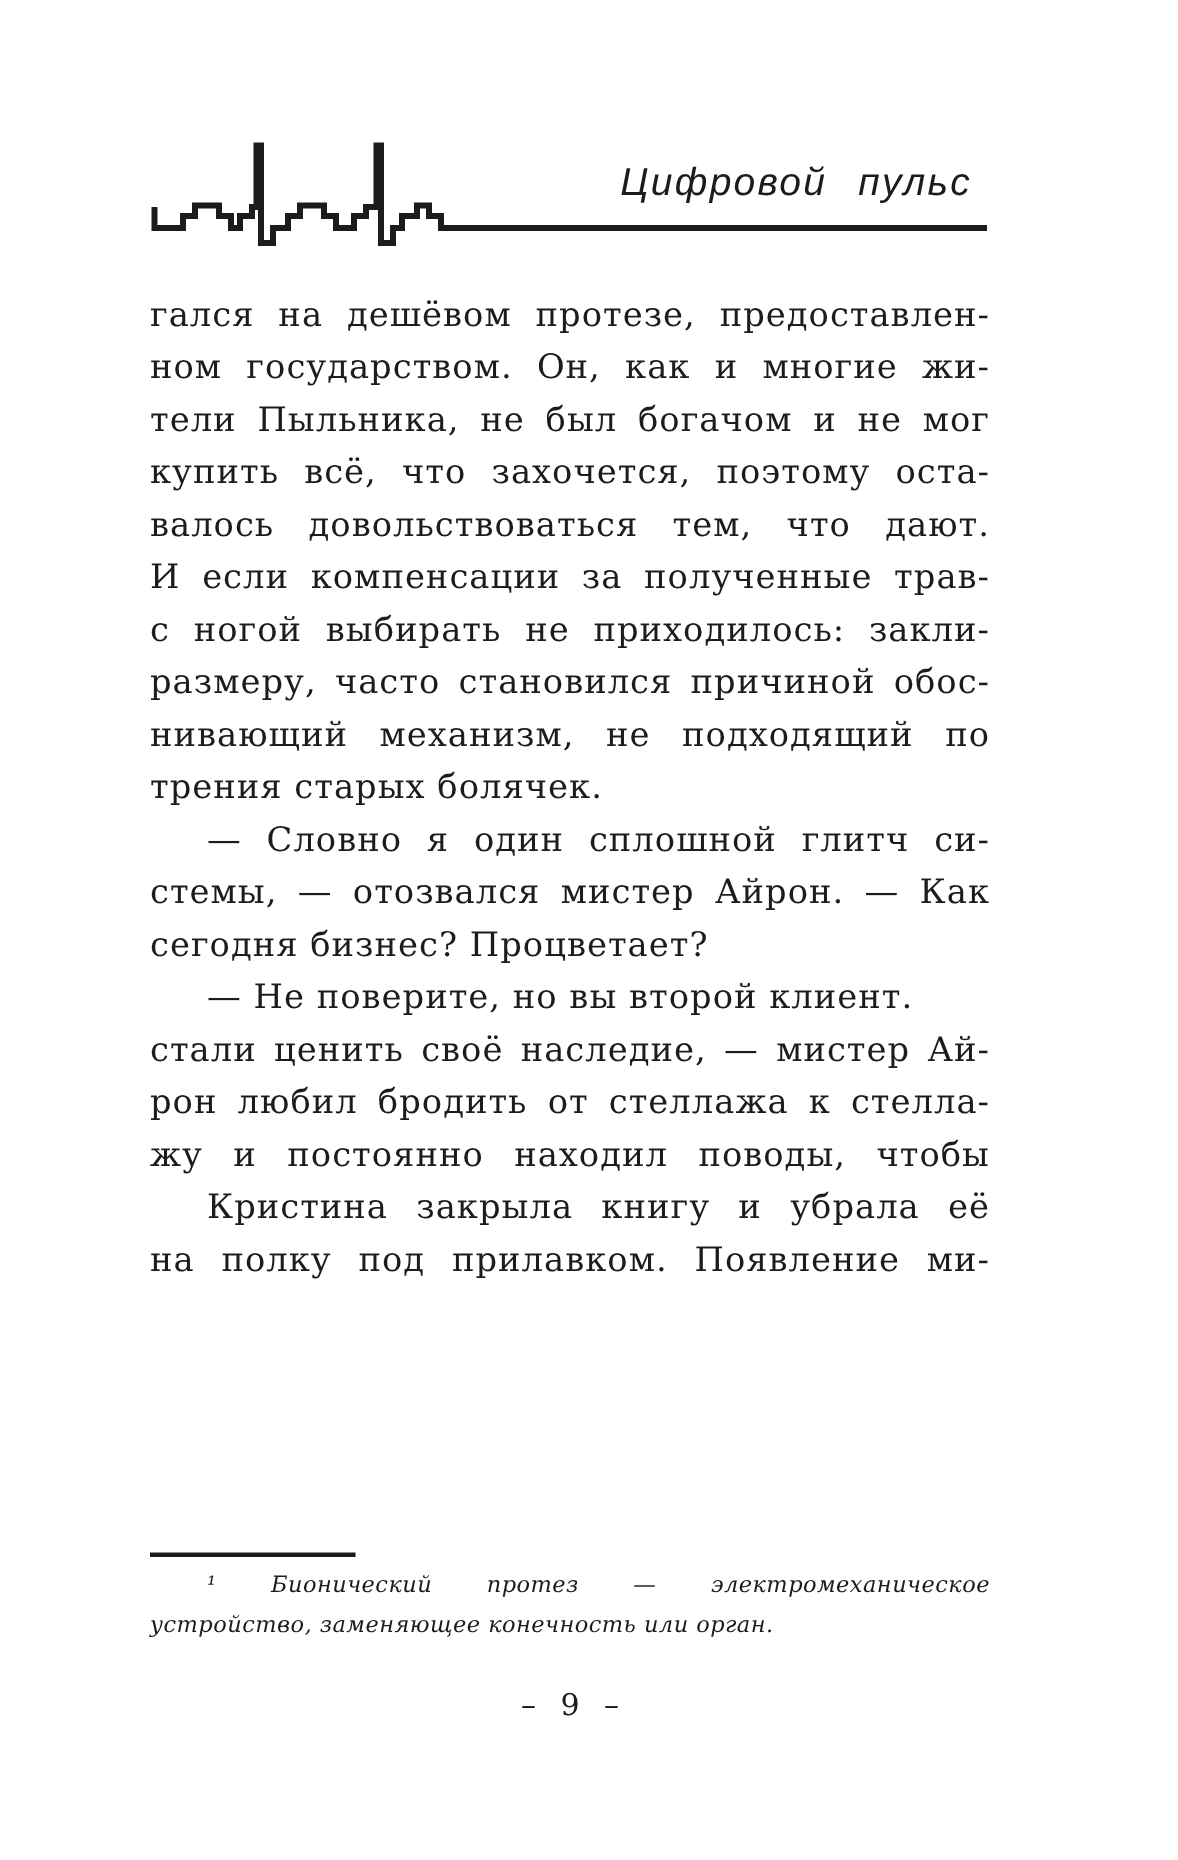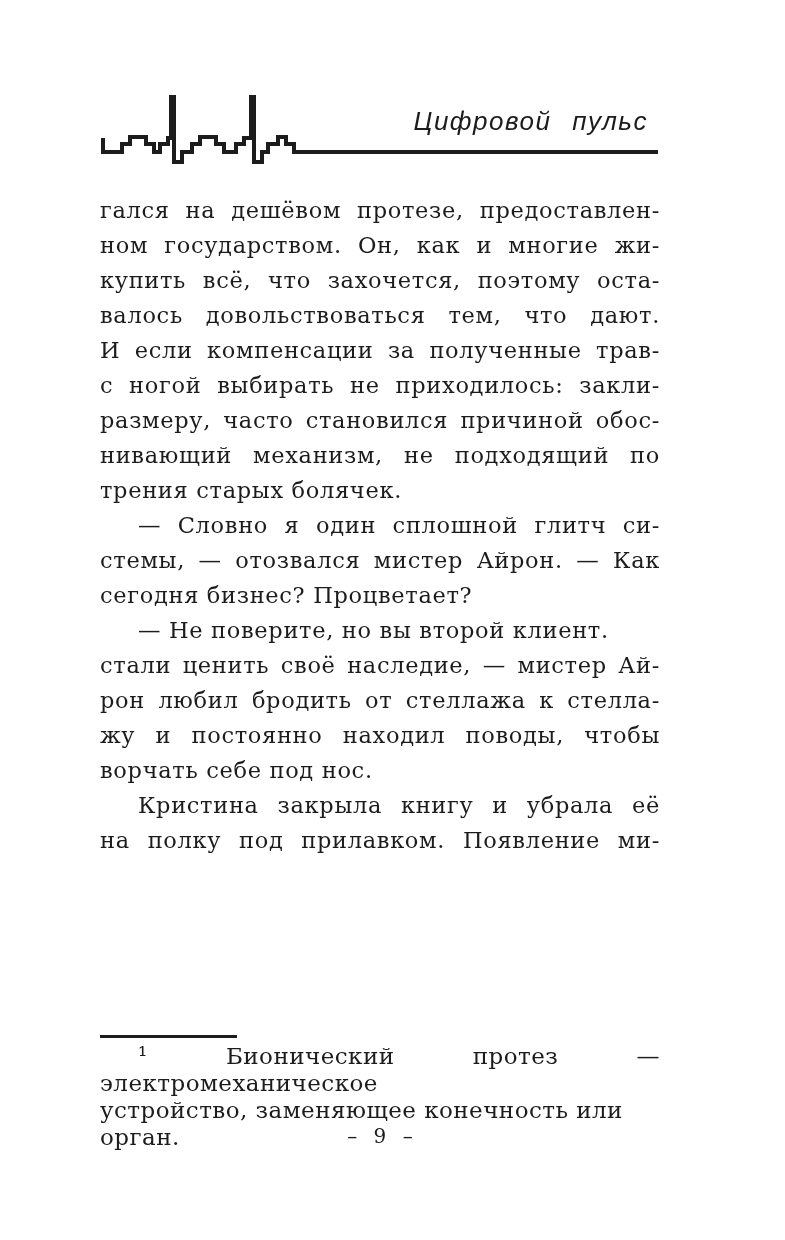--- a/index.html
+++ b/index.html
@@ -59,21 +59,22 @@
     top: 1035px;
     width: 137px;
     height: 3px;
     background: #1c1c1c;
   }
   .footnote {
     position: absolute;
     left: 100px;
     top: 1043px;
     width: 560px;
-    font-size: 23px;
+    font-style: italic;
+    font-size: 15px;
     line-height: 27px;
     letter-spacing: 0.02em;
   }
 
   
   .page-number {
     position: absolute;
     left: 100px;
     top: 1124px;
     width: 560px;
@@ -93,35 +94,35 @@
       <path d="M3 45 V59 H22 V51 H30 V44 H46 V51 H54 V59 H60 V51 H68 V45 H71 V4 H74 V69 H82 V59
                H92 V51 H100 V44 H116 V51 H124 V59 H136 V51 H144 V45 H151 V4 H154 V69 H162 V59
                H168 V51 H178 V44 H186 V51 H194 V59 H558" fill="none" stroke="#1c1c1c" stroke-width="4" stroke-linejoin="miter" stroke-linecap="butt"></path>
     </svg>
     <div class="running-title">Цифровой пульс</div>
   </div>
 
   <div class="bodytext">
       <div class="tline just">гался на дешёвом протезе, предоставлен-</div>
       <div class="tline just">ном государством. Он, как и многие жи-</div>
+      <div class="tline just">тели Пыльника, не был богачом и не мог</div>
       <div class="tline just">купить всё, что захочется, поэтому оста-</div>
       <div class="tline just">валось довольствоваться тем, что дают.</div>
       <div class="tline just">И если компенсации за полученные трав-</div>
       <div class="tline just">с ногой выбирать не приходилось: закли-</div>
       <div class="tline just">размеру, часто становился причиной обос-</div>
       <div class="tline just">нивающий механизм, не подходящий по</div>
       <div class="tline">трения старых болячек.</div>
       <div class="tline indent just">— Словно я один сплошной глитч си-</div>
       <div class="tline just">стемы, — отозвался мистер Айрон. — Как</div>
       <div class="tline">сегодня бизнес? Процветает?</div>
       <div class="tline indent">— Не поверите, но вы второй клиент.</div>
       <div class="tline just">стали ценить своё наследие, — мистер Ай-</div>
       <div class="tline just">рон любил бродить от стеллажа к стелла-</div>
       <div class="tline just">жу и постоянно находил поводы, чтобы</div>
-      <div class="tline">ворчать себе под нос.</div>
       <div class="tline indent just">Кристина закрыла книгу и убрала её</div>
       <div class="tline just">на полку под прилавком. Появление ми-</div>
     </div>
 
   <div class="footnote-rule"></div>
 
   <div class="footnote">
       <div class="tline indent just">¹ Бионический протез — электромеханическое</div>
       <div class="tline">устройство, заменяющее конечность или орган.</div>
     </div>

